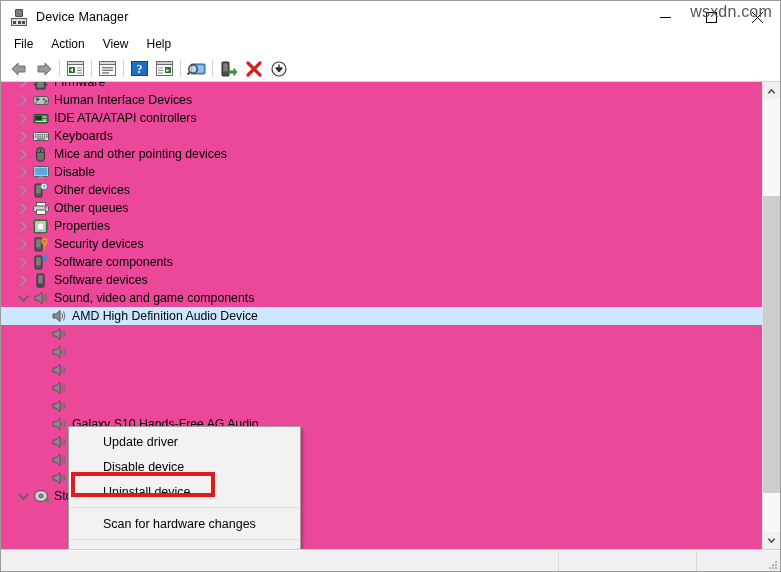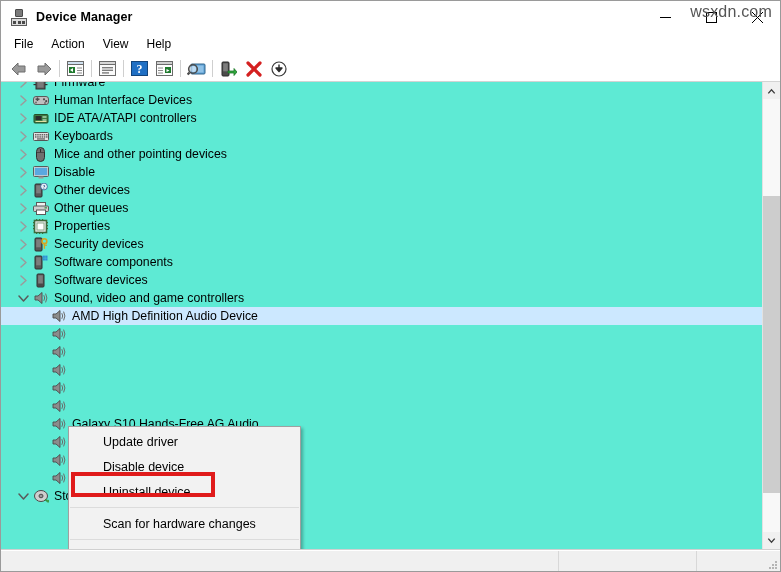--- a/index.html
+++ b/index.html
@@ -34,21 +34,21 @@
     position:absolute;bottom:2px;width:3px;height:3px;background:#4a4a4a;
   }
   .title-icon .dm-dot.d1{left:3px;}
   .title-icon .dm-dot.d2{left:8px;}
   .title-icon .dm-dot.d3{left:12px;}
   .title-icon .dm-top{
     position:absolute;left:5px;top:1px;width:8px;height:8px;
     background:#7a7a7a;border:1px solid #4a4a4a;border-radius:1px;box-sizing:border-box;
   }
   .title-text{
-    font-size:12.5px;color:#000;letter-spacing:.1px;font-weight:bold;
+    font-size:12.5px;color:#000;letter-spacing:.1px;
   }
   .win-controls{
     position:absolute;right:0;top:0;height:32px;display:flex;
   }
   .win-btn{
     width:46px;height:32px;display:flex;align-items:center;justify-content:center;
     font-size:11px;color:#000;cursor:default;
   }
   .win-btn svg{display:block;}
 
@@ -71,21 +71,21 @@
     width:25px;height:23px;display:flex;align-items:center;justify-content:center;cursor:default;
   }
   .tb-sep{width:1px;height:17px;background:#cfcfcf;margin:0 3px;}
 
   
   .content{
     flex:1;display:flex;position:relative;background:#ffffff;
     border-bottom:1px solid #d0d0d0;overflow:hidden;
   }
   .treepane{
-    flex:1;position:relative;overflow:hidden;background:#5eead4;
+    flex:1;position:relative;overflow:hidden;background:#ec4899;
   }
   .tree{
     position:absolute;left:0;top:-9px;width:100%;
   }
   .row{
     height:18px;display:flex;align-items:center;position:relative;
     font-size:12.3px;color:#000;white-space:nowrap;cursor:default;
   }
   .row .chev{
     width:16px;height:18px;display:flex;align-items:center;justify-content:center;
@@ -529,21 +529,21 @@
                 <path d="M1 2 L5.5 7 L10 2" fill="none" stroke="#5a5a5a" stroke-width="1.5" stroke-linecap="round" stroke-linejoin="round"></path>
               </svg>
             </div>
             <div class="ico">
               <svg width="14" height="14" viewBox="0 0 14 14">
                 <path d="M1 5 L4 5 L8 1.5 L8 12.5 L4 9 L1 9 Z" fill="#8c8c8c" stroke="#4a4a4a" stroke-width="0.9" stroke-linejoin="round"></path>
                 <path d="M9.8 4.2 Q11.6 7 9.8 9.8" fill="none" stroke="#6a6a6a" stroke-width="1"></path>
                 <path d="M11.6 2.6 Q14.2 7 11.6 11.4" fill="none" stroke="#6a6a6a" stroke-width="1"></path>
               </svg>
             </div>
-            <div class="lbl">Sound, video and game controllers</div>
+            <div class="lbl">Sound, video and game components</div>
           </div>
           <div class="row lvl2 selected">
             <div class="chev"></div>
             <div class="ico">
               <svg width="14" height="14" viewBox="0 0 14 14">
                 <path d="M1 5 L4 5 L8 1.5 L8 12.5 L4 9 L1 9 Z" fill="#8c8c8c" stroke="#4a4a4a" stroke-width="0.9" stroke-linejoin="round"></path>
                 <path d="M9.8 4.2 Q11.6 7 9.8 9.8" fill="none" stroke="#6a6a6a" stroke-width="1"></path>
                 <path d="M11.6 2.6 Q14.2 7 11.6 11.4" fill="none" stroke="#6a6a6a" stroke-width="1"></path>
               </svg>
             </div>

